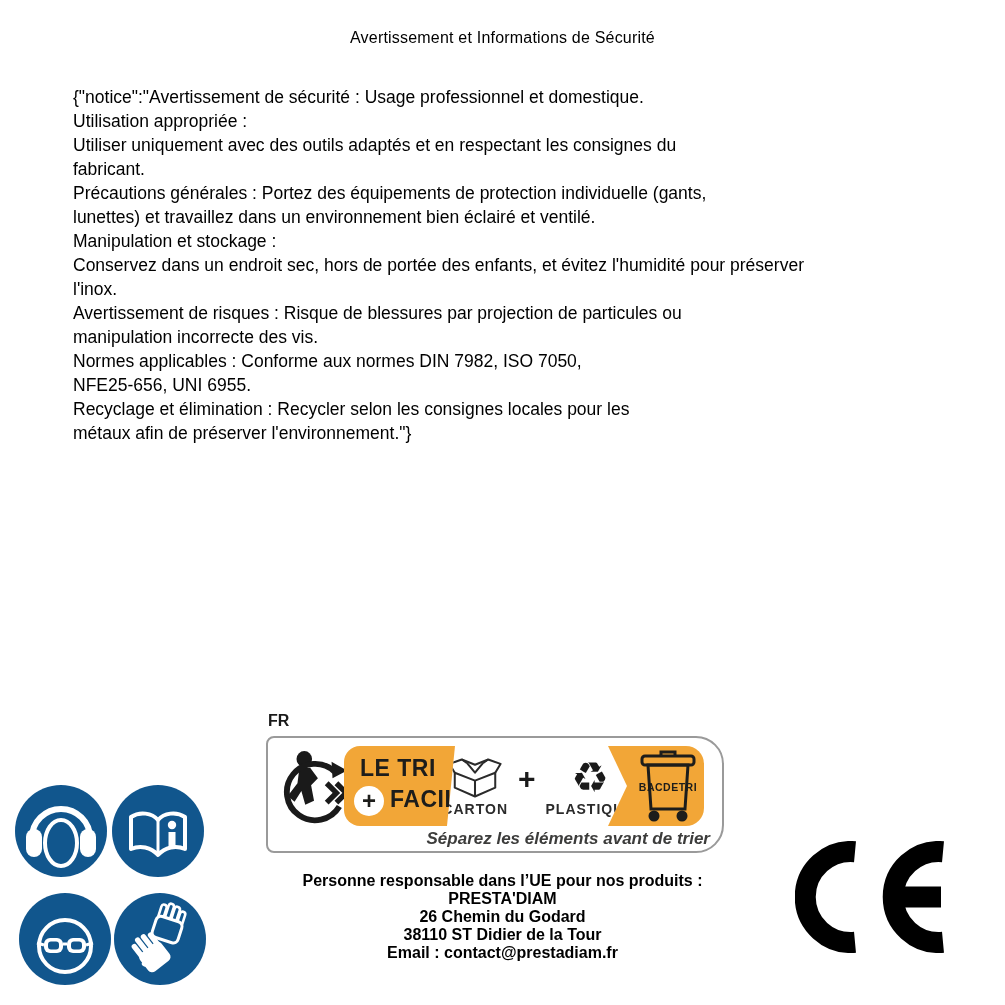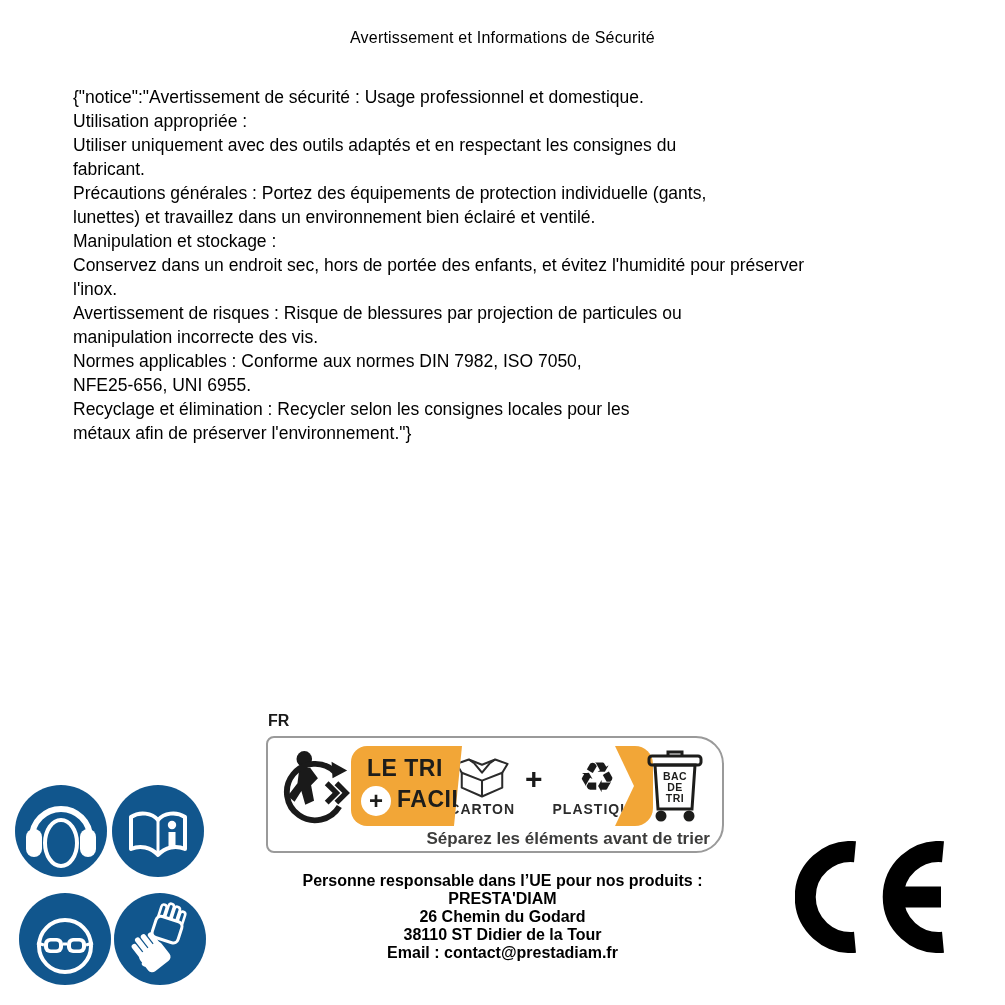--- a/index.html
+++ b/index.html
@@ -27,21 +27,21 @@
   .pic3{left:4px;top:108px;} .pic4{left:99px;top:108px;}
   
   .fr-label{position:absolute;left:268px;top:712px;font-size:16px;font-weight:bold;color:#1a1a1a;}
   .banner{
     position:absolute;left:266px;top:736px;width:458px;height:117px;
     background:#fff;border:2px solid #9a9a9a;border-radius:8px 28px 28px 8px;
     box-sizing:border-box;
   }
   .triman{position:absolute;left:10px;top:8px;}
   .band{
-    position:absolute;left:83px;top:8px;width:302px;height:80px;
+    position:absolute;left:76px;top:8px;width:360px;height:80px;
     background:var(--tri-yellow);border-radius:16px 18px 18px 16px;
   }
   .tri-txt{position:absolute;left:16px;top:9px;color:var(--ink);font-weight:bold;font-size:23px;line-height:26px;letter-spacing:0.5px;}
   .plus-circle{
     position:absolute;left:10px;top:40px;width:30px;height:30px;background:#fff;border-radius:50%;
     display:flex;align-items:center;justify-content:center;
     font-size:24px;font-weight:bold;color:var(--ink);line-height:1;
   }
   .facile{position:absolute;left:46px;top:40px;color:var(--ink);font-weight:bold;font-size:23px;letter-spacing:0.5px;}
   .materials-window{
@@ -50,25 +50,25 @@
     display:flex;align-items:center;justify-content:center;gap:10px;padding-left:10px;box-sizing:border-box;
   }
   .material{display:flex;flex-direction:column;align-items:center;gap:1px;}
   .material-label{font-size:14px;font-weight:bold;color:#2b2b2b;letter-spacing:1px;}
   .mat-plus{font-size:30px;font-weight:bold;color:#1a1a1a;margin-top:-14px;}
   .recycle-glyph{font-size:42px;line-height:44px;color:#1a1a1a;}
   .bin{position:absolute;left:293px;top:2px;width:62px;height:76px;}
   .bin svg{position:absolute;left:0;top:0;}
   .bin-label{
     position:absolute;left:0;top:17px;width:62px;height:44px;
-    display:flex;flex-direction:column;align-items:center;justify-content:center;
+    display:flex;flex-direction:row;align-items:center;justify-content:center;
     font-size:10.5px;line-height:11px;font-weight:bold;color:var(--ink);letter-spacing:0.5px;
   }
   .tagline{
-    position:absolute;right:12px;top:91px;font-size:17px;font-weight:bold;color:#3c3c3b;
+    position:absolute;right:12px;top:91px;font-size:17px;font-style:italic;font-weight:bold;color:#3c3c3b;
   }
   
   .responsible{
     position:absolute;left:0;top:872px;width:1005px;text-align:center;
     font-size:16px;font-weight:bold;line-height:18px;white-space:pre-line;
   }
   .ce{position:absolute;left:795px;top:841px;}
 </style>
 </head>
 <body>

